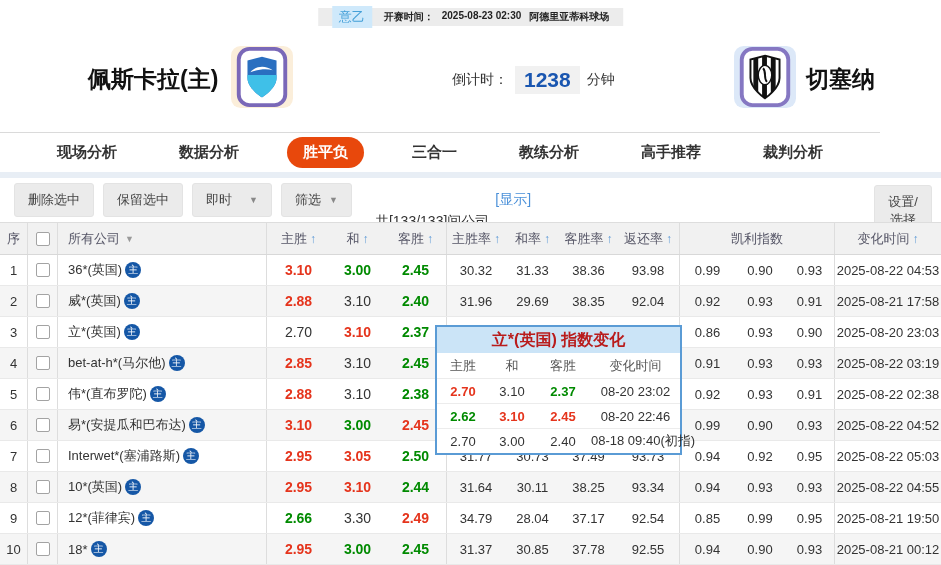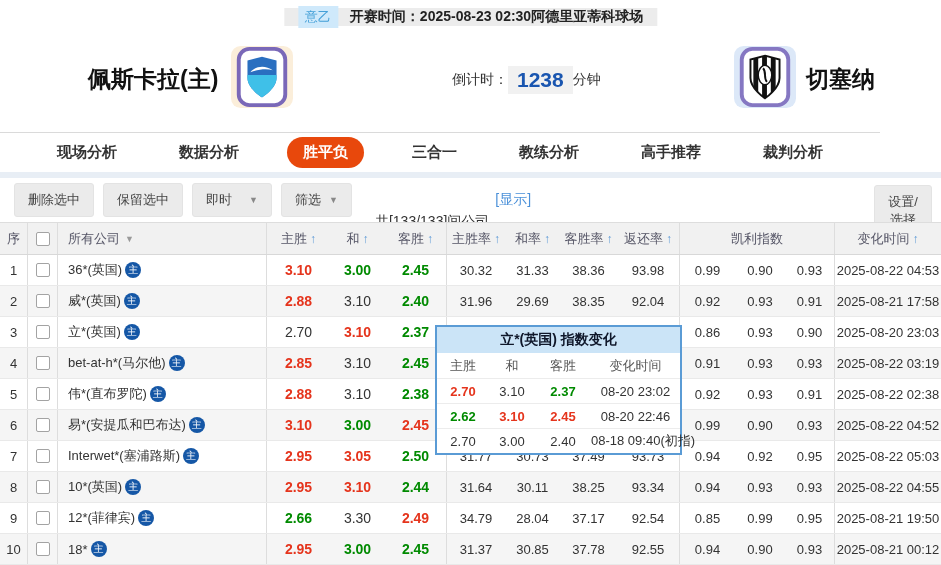--- a/index.html
+++ b/index.html
@@ -4,30 +4,30 @@
 <style>
   * { margin:0; padding:0; box-sizing:border-box; }
   html,body { width:941px; height:565px; overflow:hidden; background:#fff;
     font-family:"Liberation Sans","DejaVu Sans",sans-serif; color:#333; }
   .page { position:relative; width:941px; height:565px; }
 
   
   .match-bar { position:absolute; top:8px; left:50%; transform:translateX(-50%);
     background:#ececec; height:18px; display:flex; align-items:center; padding:0 14px; gap:12px; }
   .league-badge { background:#cfe9fb; color:#45a0d8; font-size:13px; padding:2px 7px; }
-  .kickoff { font-size:14px; font-weight:bold; color:#222; display:flex; }
+  .kickoff { font-size:10px; font-weight:bold; color:#222; display:flex; gap:8px; }
 
   
   .team-name { position:absolute; font-size:23px; font-weight:bold; color:#111; top:64px; }
   .home-name { left:88px; }
   .away-name { left:806px; }
   .logo { position:absolute; top:46px; width:62px; height:62px; }
   .home-logo { left:231px; }
   .away-logo { left:734px; }
-  .countdown { position:absolute; left:452px; top:66px; display:flex; align-items:center; font-size:14px; }
+  .countdown { position:absolute; left:452px; top:66px; display:flex; align-items:center; gap:7px; font-size:14px; }
   .countdown .val { background:#f1f1f1; color:#1a56b0; font-size:21px; font-weight:bold; padding:2px 9px; }
 
   
   .tabs { position:absolute; top:132px; left:0; width:880px; height:40px; border-top:1px solid #dadada;
     display:flex; justify-content:center; align-items:center; gap:34px; }
   .tab { font-size:15px; font-weight:bold; color:#333; padding:6px 14px; cursor:pointer; white-space:nowrap; }
   .tab.active { background:#e8480c; color:#fff; border-radius:16px; padding:6px 16px; }
   .nav-sep { position:absolute; top:172px; left:0; width:941px; height:6px; background:#e8eef5; }
 
   
@@ -59,21 +59,21 @@
     border-radius:50%; background:#1557a6; color:#fff; font-size:10px; margin-left:3px; flex:none; }
   .c-odd { font-size:14px; }
   .red { color:#e5341c; font-weight:bold; }
   .green { color:#008a00; font-weight:bold; }
   .black { color:#333; font-weight:normal; }
   .c-time { color:#333; }
 
   
   .popup { position:absolute; left:435px; top:325px; width:247px; border:2px solid #5a9bd5; background:#fff; z-index:5; }
   .popup-title { height:26px; background:#cbe4f7; display:flex; align-items:center; justify-content:center;
-    font-size:14px; font-weight:bold; color:#0f172a; }
+    font-size:16px; font-weight:bold; color:#b91c1c; }
   .popup-grid { display:grid; grid-template-columns:52px 46px 56px 1fr; align-items:center; height:25px; font-size:13px; }
   .popup-head { color:#555; }
   .popup-row { border-top:1px solid #ececec; }
   .pcell { text-align:center; white-space:nowrap; }
 </style>
 </head>
 <body>
 
 <div class="page">
 

